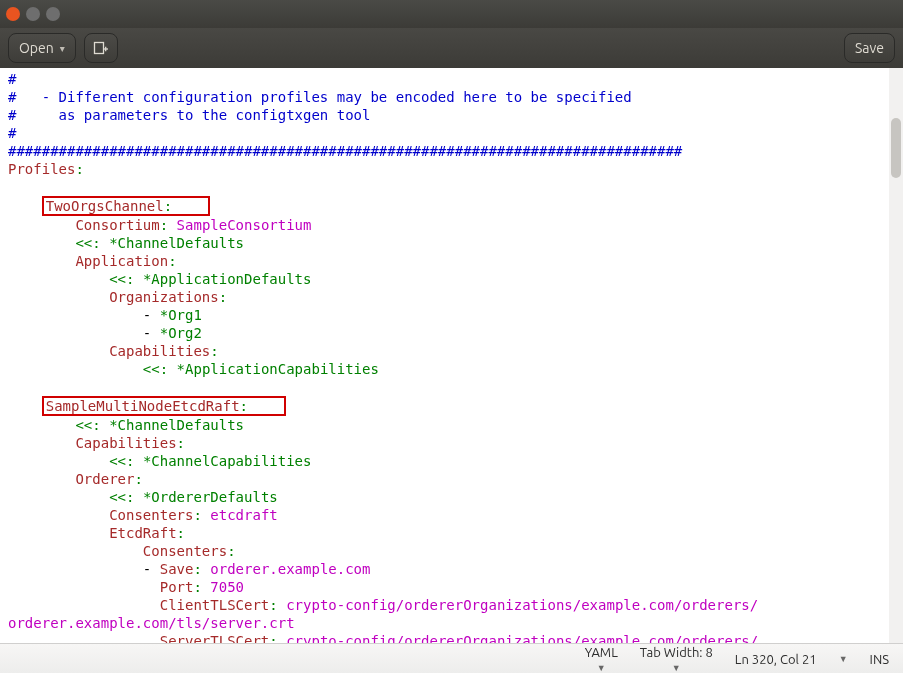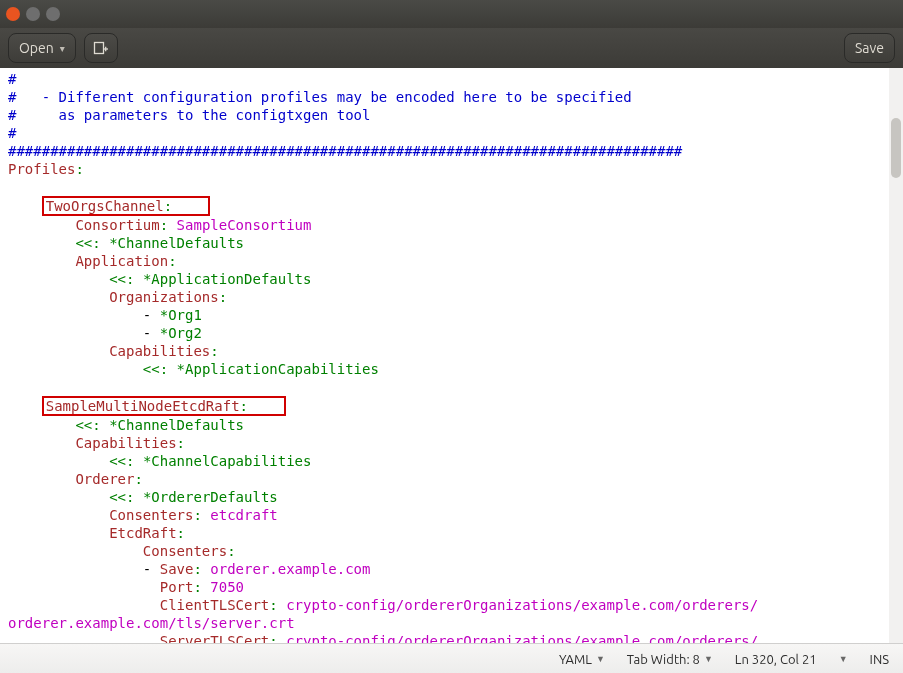--- a/index.html
+++ b/index.html
@@ -28,21 +28,21 @@
   .c-green { color: #008000; }
   .c-magenta { color: #c000c0; }
   .box { border: 2px solid #d00000; padding: 0 2px; display: inline-block; line-height: 16px; }
   
   
   .vscroll { position: absolute; top: 68px; right: 0; width: 14px; height: calc(673px - 28px - 40px - 30px); background: #f2f1f0; }
   .vscroll .thumb { position: absolute; left: 2px; right: 2px; top: 50px; height: 60px; background: #c7c5c1; border-radius: 5px; }
   
   
   .statusbar { height: 30px; background: linear-gradient(to bottom, #f7f6f5 0%, #ededec 100%); border-top: 1px solid #d0cfce; display: flex; align-items: center; justify-content: flex-end; gap: 22px; padding: 0 14px; font-family: "Ubuntu", sans-serif; font-size: 13px; color: #2e2e2e; }
-  .status-item { display: flex; align-items: center; gap: 4px; }
+  .status-item { display: flex; align-items: center; gap: 4px; flex-direction: column; }
   .chev2 { font-size: 9px; opacity: .7; }
 </style>
 </head>
 <body>
 
 <div class="titlebar">
   <span class="win-btn win-close"></span>
   <span class="win-btn win-min"></span>
   <span class="win-btn win-max"></span>
 </div>

